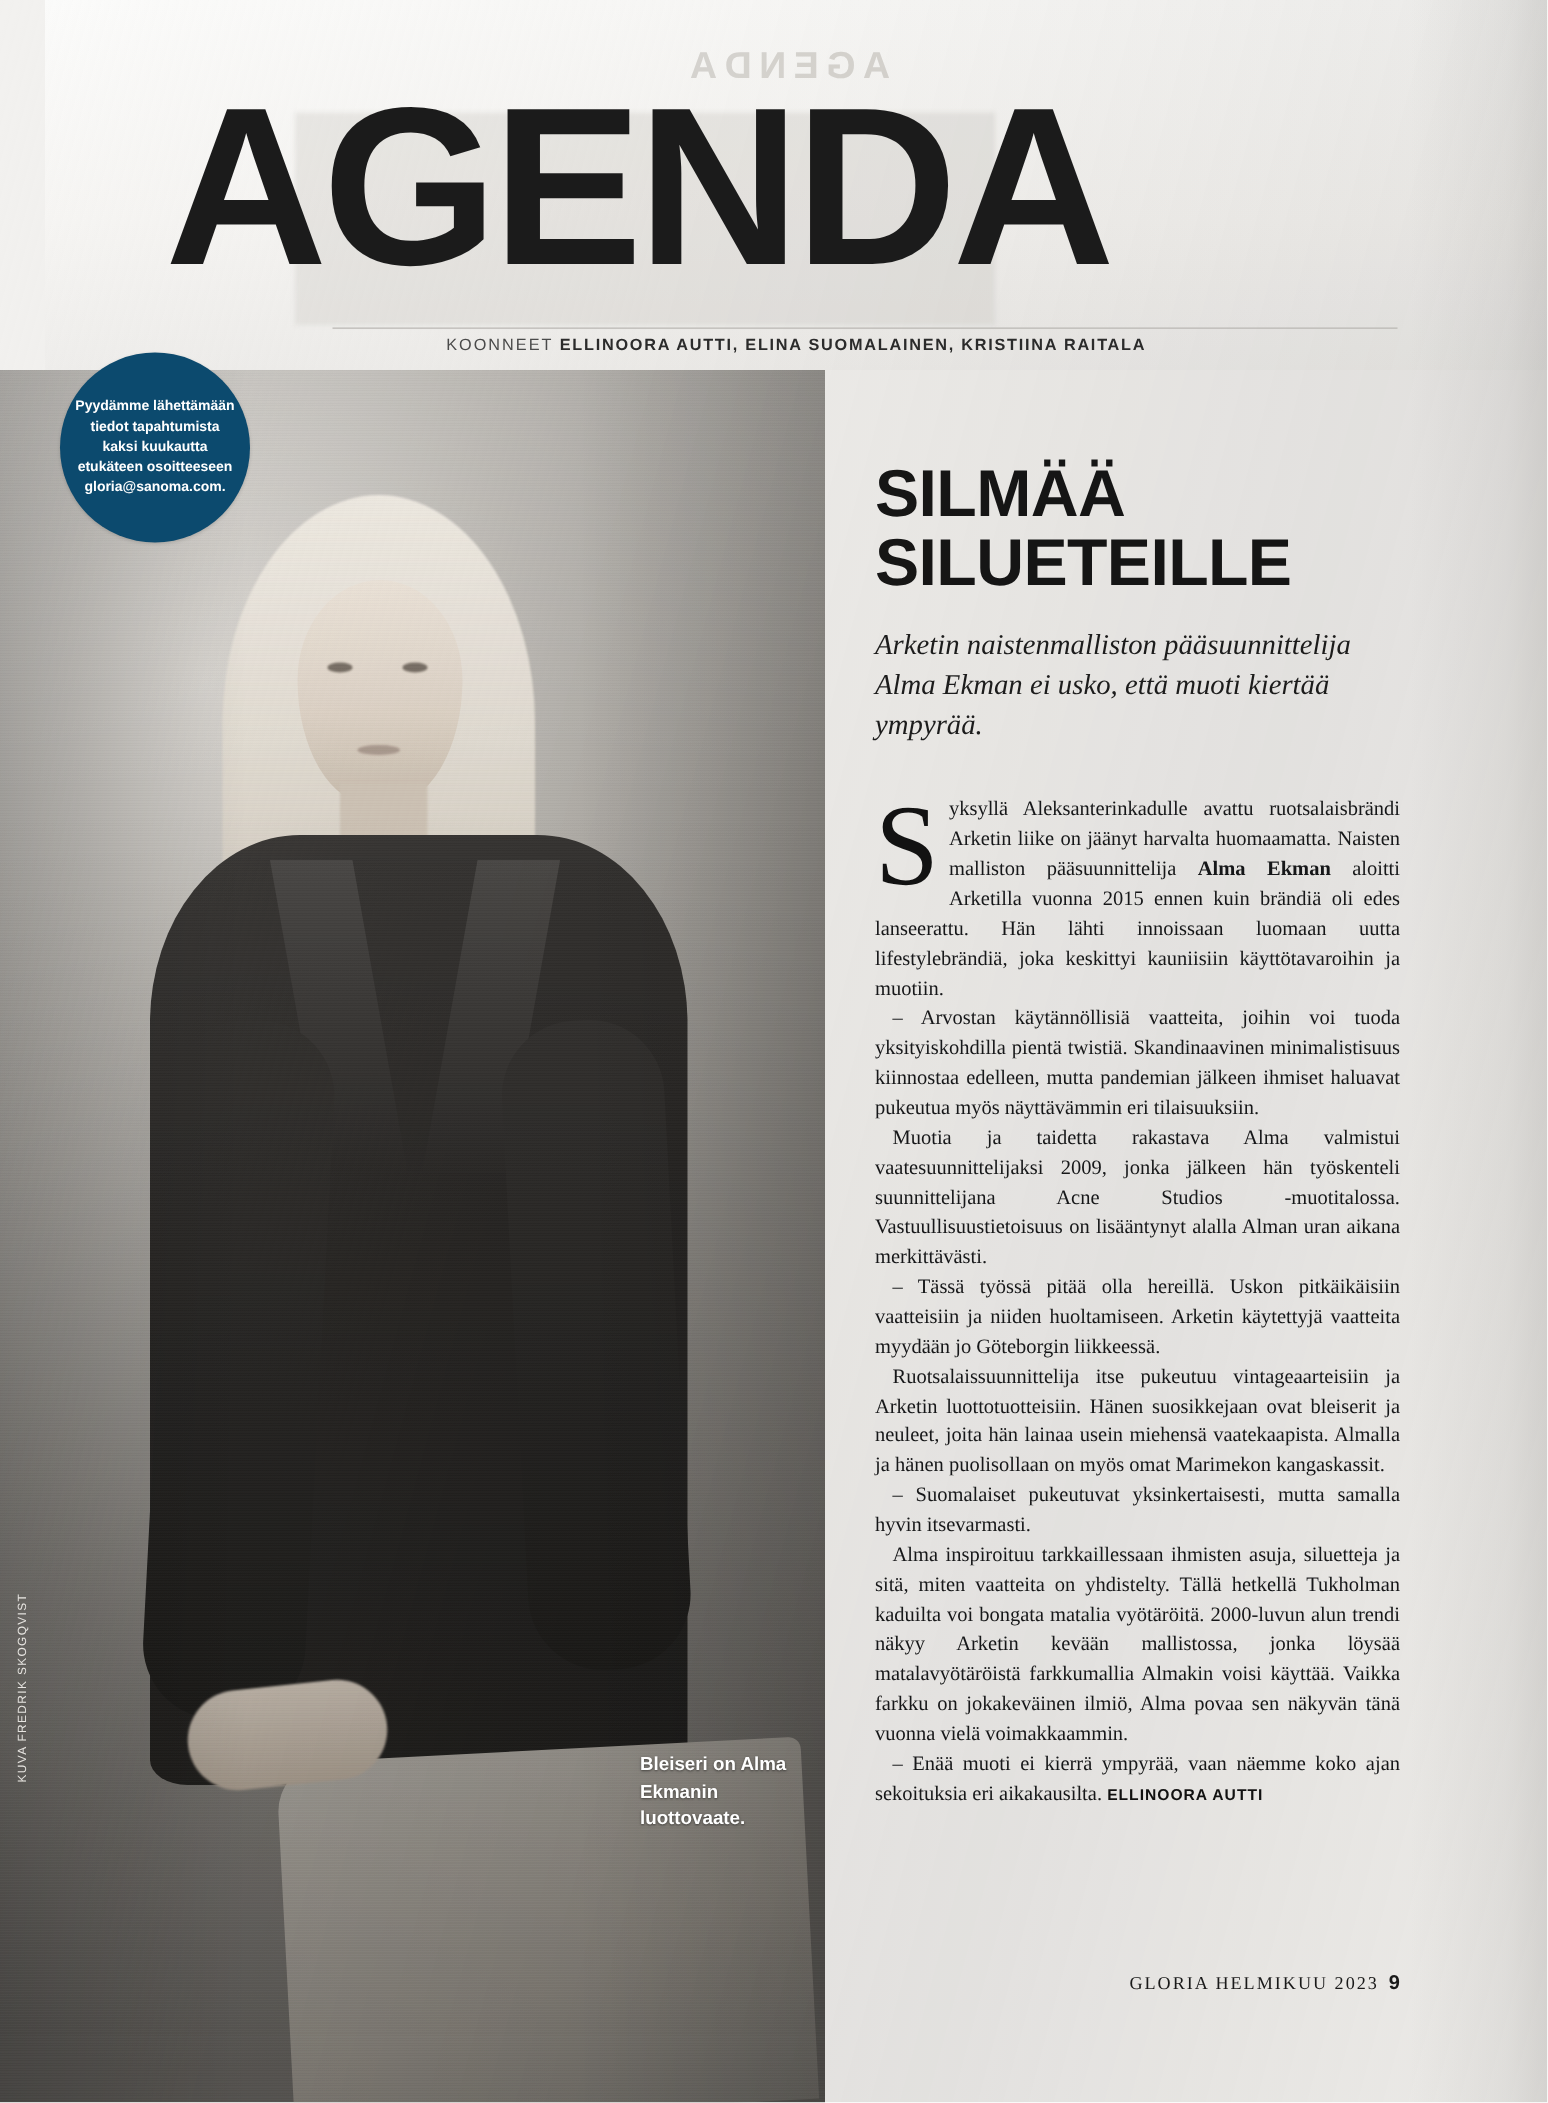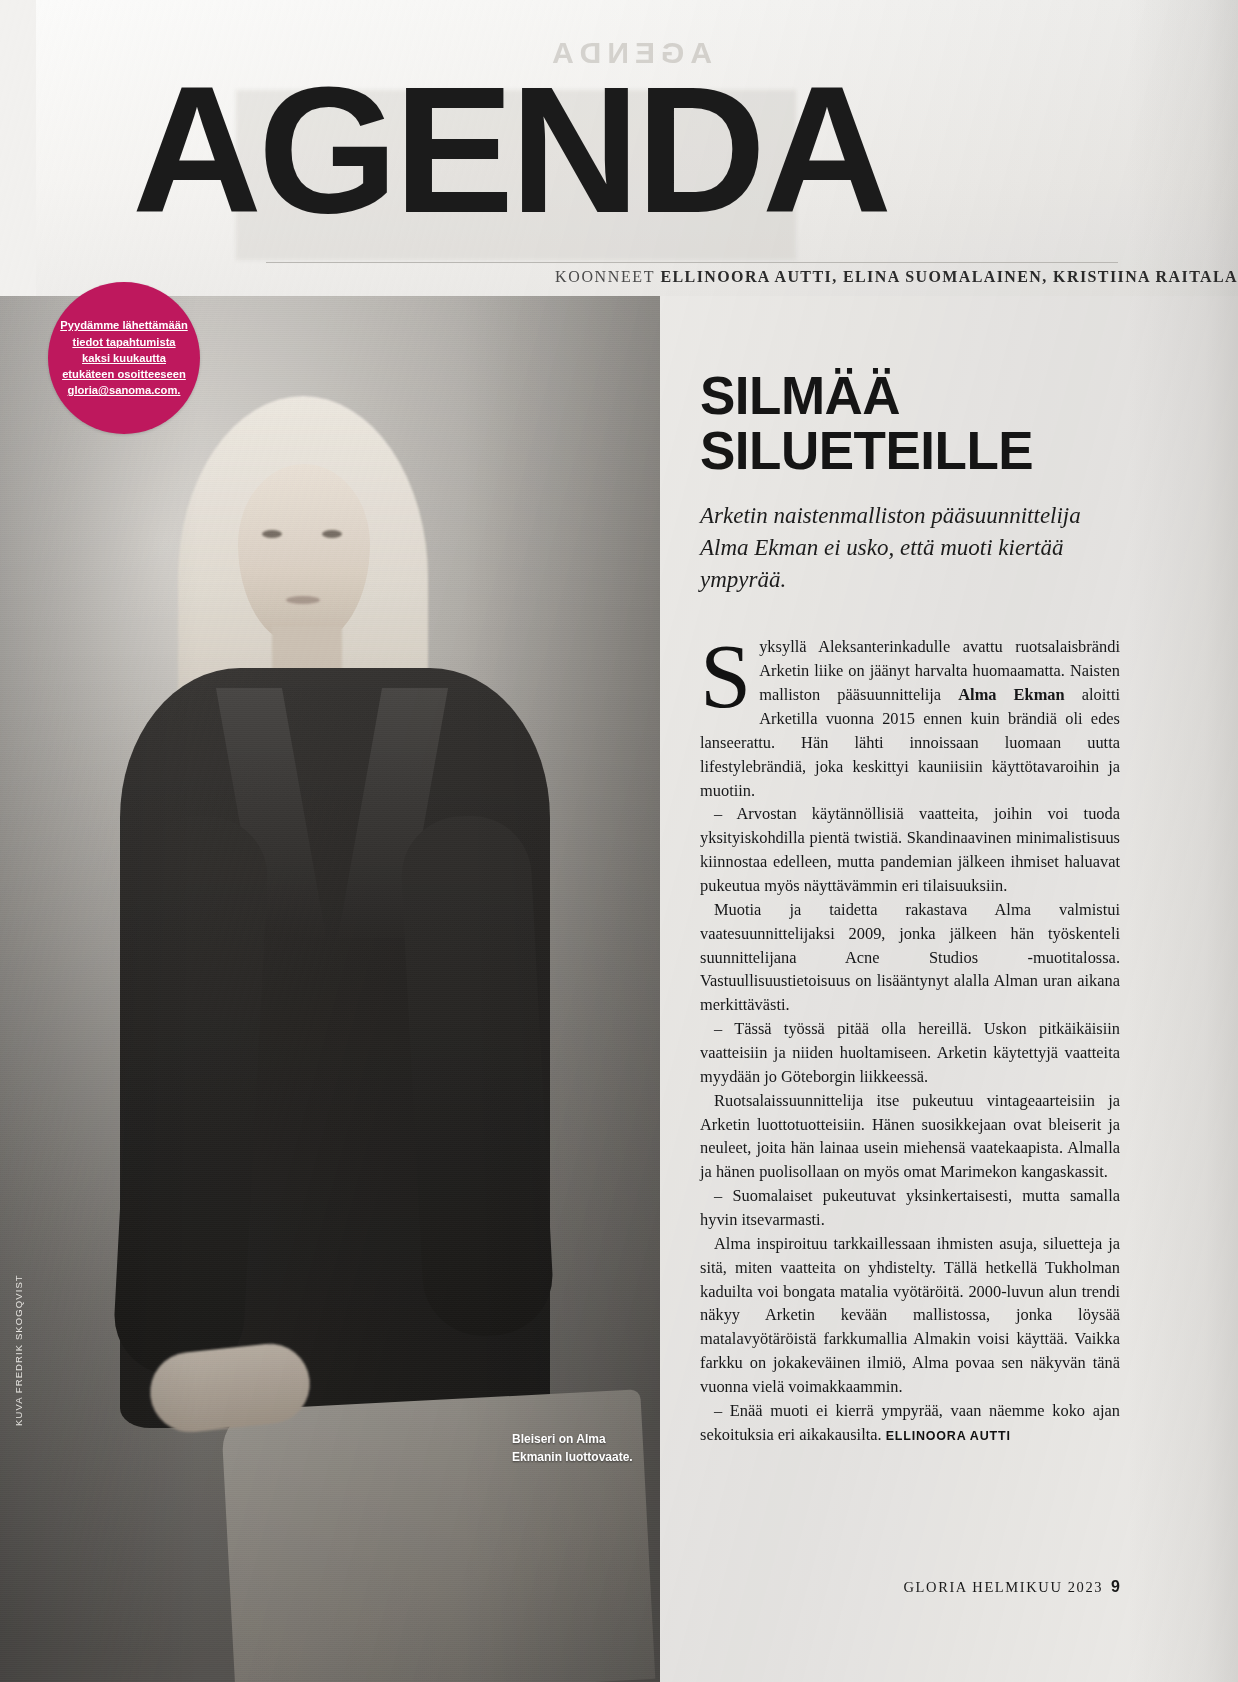--- a/index.html
+++ b/index.html
@@ -81,54 +81,53 @@
     left: 230px; right: 120px;
     top: 262px;
     height: 1px;
     background: #b9b7b3;
     z-index: 3;
   }
   .byline {
     position: absolute;
     left: 0; right: 0;
     top: 268px;
-    text-align: right;
-    font-family: Liberation Serif, serif;
-    font-size: 16px;
+    text-align: center;
+    font-family: Liberation Sans, sans-serif;
+    font-size: 13px;
     letter-spacing: 1.4px;
     color: #2b2b2b;
     z-index: 3;
   }
   .byline .lead {
     font-weight: 400;
     color: #4a4a4a;
     letter-spacing: 1.6px;
   }
   .byline .names { font-weight: 700; }
 
   
   .sticker {
     position: absolute;
     left: 48px; top: 282px;
     width: 152px; height: 152px;
     border-radius: 50%;
-    background: #be185d;
+    background: #0c4a6e;
     color: #fff;
     display: flex;
     align-items: center;
     justify-content: center;
     text-align: center;
     font-family: "Liberation Sans", sans-serif;
     font-size: 11.2px;
     font-weight: 700;
     line-height: 1.45;
     padding: 10px 12px;
     z-index: 6;
     box-shadow: 0 1px 3px rgba(0,0,0,0.15);
-    text-decoration: underline;
   }
 
   
   .photo {
     position: absolute;
     left: 0; top: 296px;
     width: 660px; height: 1386px;
     overflow: hidden;
     background: #6e6c69;
   }
@@ -248,21 +247,21 @@
     opacity: .5;
     pointer-events: none;
   }
   .photo-caption {
     position: absolute;
     left: 512px;
     bottom: 216px;
     width: 130px;
     color: #ffffff;
     font-family: "Liberation Sans", sans-serif;
-    font-size: 12px;
+    font-size: 15px;
     font-weight: 700;
     line-height: 1.45;
     text-shadow: 0 1px 2px rgba(0,0,0,0.5);
     z-index: 5;
   }
   .photo-credit {
     position: absolute;
     left: 24px;
     bottom: 256px;
     transform: rotate(-90deg);

